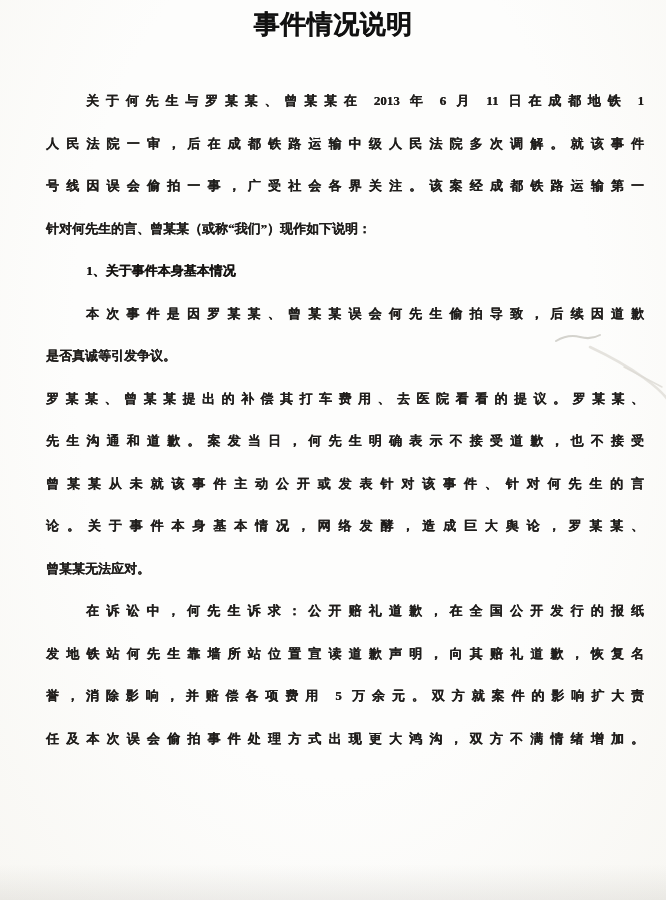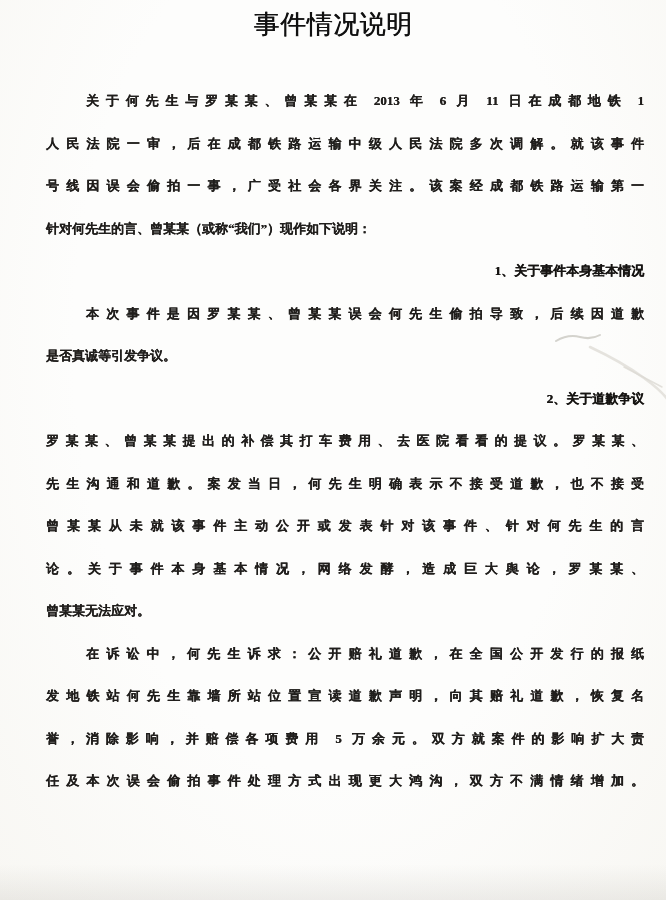--- a/index.html
+++ b/index.html
@@ -16,21 +16,21 @@
       linear-gradient(to bottom, rgba(0,0,0,0) 96%, rgba(110,105,95,0.10) 100%),
       radial-gradient(ellipse at 50% 38%, #fdfdfc 55%, #f8f7f3 100%);
     color: #1e1c1a;
   }
   .doc-title {
     position: absolute;
     top: 8px; left: 0; right: 0;
     text-align: center;
     font-size: 26px;
     line-height: 34px;
-    font-weight: 400;
+    font-weight: 700;
     letter-spacing: 0.5px;
     color: #111;
     text-shadow: 0.4px 0 0 currentColor;
   }
   .content {
     position: absolute;
     top: 80px; left: 46px;
     width: 598px;
   }
   .line {
@@ -44,21 +44,20 @@
   }
   .line.justify {
     text-align: justify;
     text-align-last: justify;
   }
   .line.indent { text-indent: 40px; }
   .line.heading {
     font-weight: 800;
     color: #161412;
     text-shadow: 0.5px 0 0 currentColor;
-    text-align: right;
   }
   .artifacts {
     position: absolute;
     inset: 0;
     pointer-events: none;
   }
 </style>
 </head>
 <body>
 
@@ -67,21 +66,20 @@
   <div class="doc-title">事件情况说明</div>
 
   <div class="content">
       <div class="line indent justify">关于何先生与罗某某、曾某某在 2013 年 6 月 11 日在成都地铁 1</div>
       <div class="line justify">人民法院一审，后在成都铁路运输中级人民法院多次调解。就该事件</div>
       <div class="line justify">号线因误会偷拍一事，广受社会各界关注。该案经成都铁路运输第一</div>
       <div class="line">针对何先生的言、曾某某（或称“我们”）现作如下说明：</div>
       <div class="line heading indent">1、关于事件本身基本情况</div>
       <div class="line indent justify">本次事件是因罗某某、曾某某误会何先生偷拍导致，后续因道歉</div>
       <div class="line">是否真诚等引发争议。</div>
-      <div class="line heading indent">2、关于道歉争议</div>
       <div class="line justify">罗某某、曾某某提出的补偿其打车费用、去医院看看的提议。罗某某、</div>
       <div class="line justify">先生沟通和道歉。案发当日，何先生明确表示不接受道歉，也不接受</div>
       <div class="line justify">曾某某从未就该事件主动公开或发表针对该事件、针对何先生的言</div>
       <div class="line justify">论。关于事件本身基本情况，网络发酵，造成巨大舆论，罗某某、</div>
       <div class="line">曾某某无法应对。</div>
       <div class="line indent justify">在诉讼中，何先生诉求：公开赔礼道歉，在全国公开发行的报纸</div>
       <div class="line justify">发地铁站何先生靠墙所站位置宣读道歉声明，向其赔礼道歉，恢复名</div>
       <div class="line justify">誉，消除影响，并赔偿各项费用 5 万余元。双方就案件的影响扩大责</div>
       <div class="line justify">任及本次误会偷拍事件处理方式出现更大鸿沟，双方不满情绪增加。</div>
     </div>

